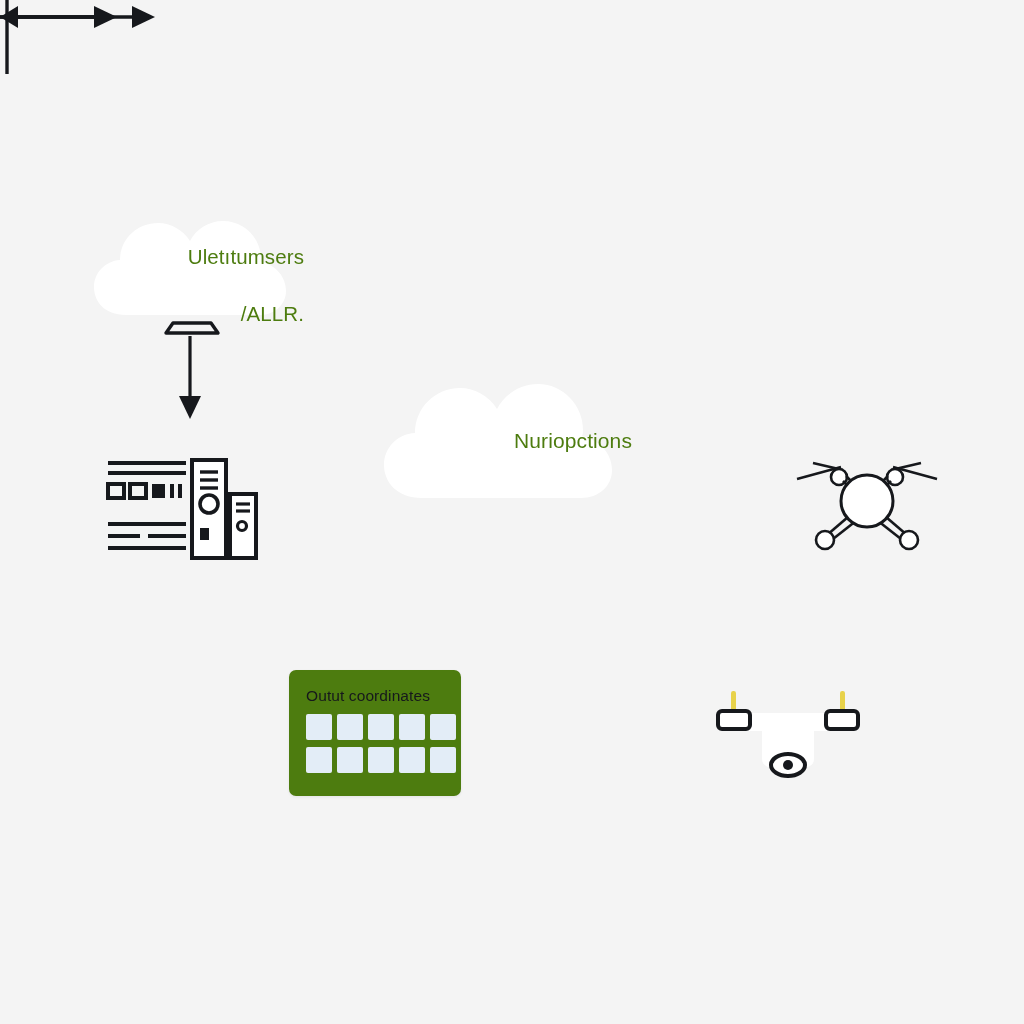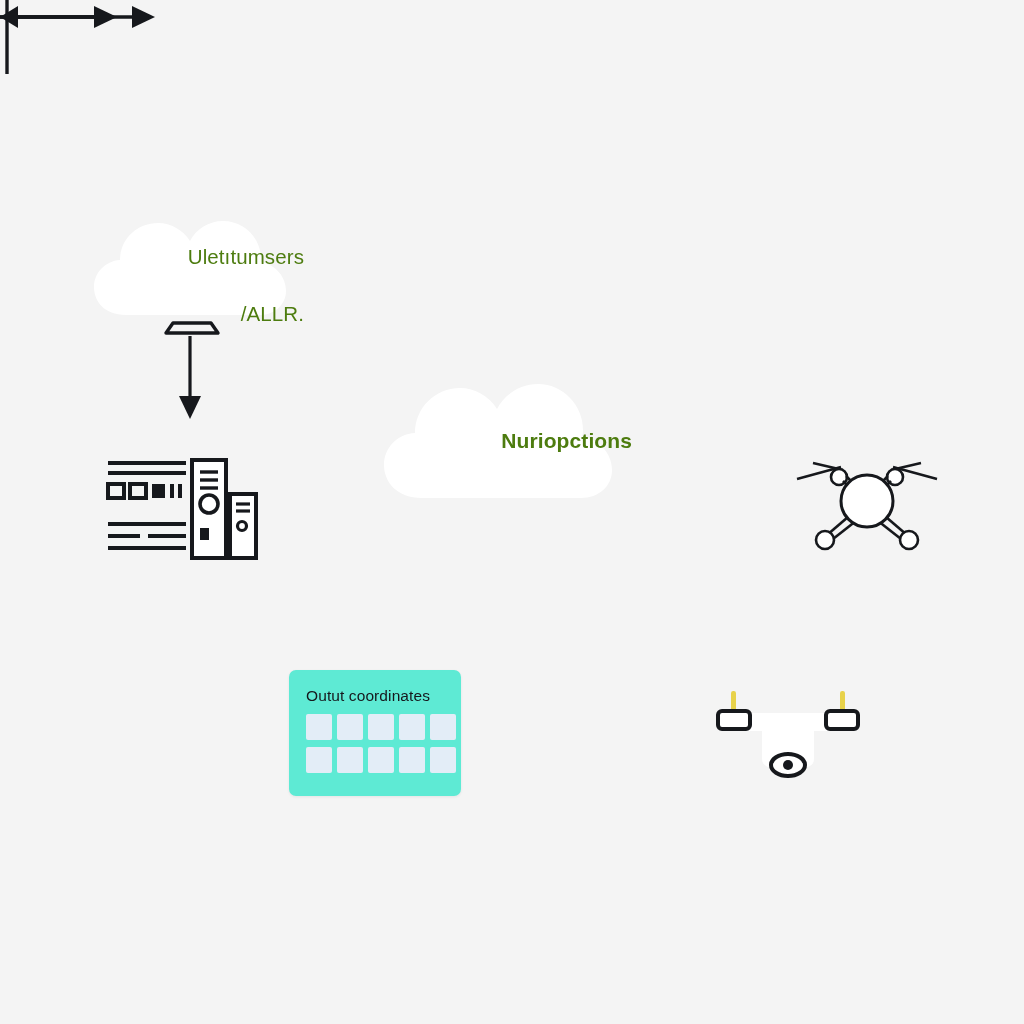--- a/index.html
+++ b/index.html
@@ -45,21 +45,21 @@
   }
 
   
   #cloud-source { left: 92px; top: 203px; width: 200px; height: 120px; }
   #cloud-source .cloud-label {
     top: 40px;
     font-size: 20.5px;
   }
 
   
-  #cloud-processing { left: 382px; top: 366px; width: 238px; height: 140px; font-weight: bold; }
+  #cloud-processing { left: 382px; top: 366px; width: 238px; height: 140px; }
   #cloud-processing .cloud-label {
     top: 61px;
     font-size: 21px;
   }
 
   
   #cloud-base {
     left: 163px;
     top: 320px;
   }
@@ -77,21 +77,21 @@
 
   
   #ground-station { left: 700px; top: 685px; }
 
   
   #output-card {
     left: 289px;
     top: 670px;
     width: 172px;
     height: 126px;
-    background: #5eead4;
+    background: #4d7c0f;
     border-radius: 7px;
     box-shadow: 0 1px 3px rgba(20,25,40,0.07);
   }
   #output-card .card-title {
     position: absolute;
     left: 17px;
     top: 17px;
     font-size: 15.5px;
     color: #16181c;
     letter-spacing: 0.1px;

